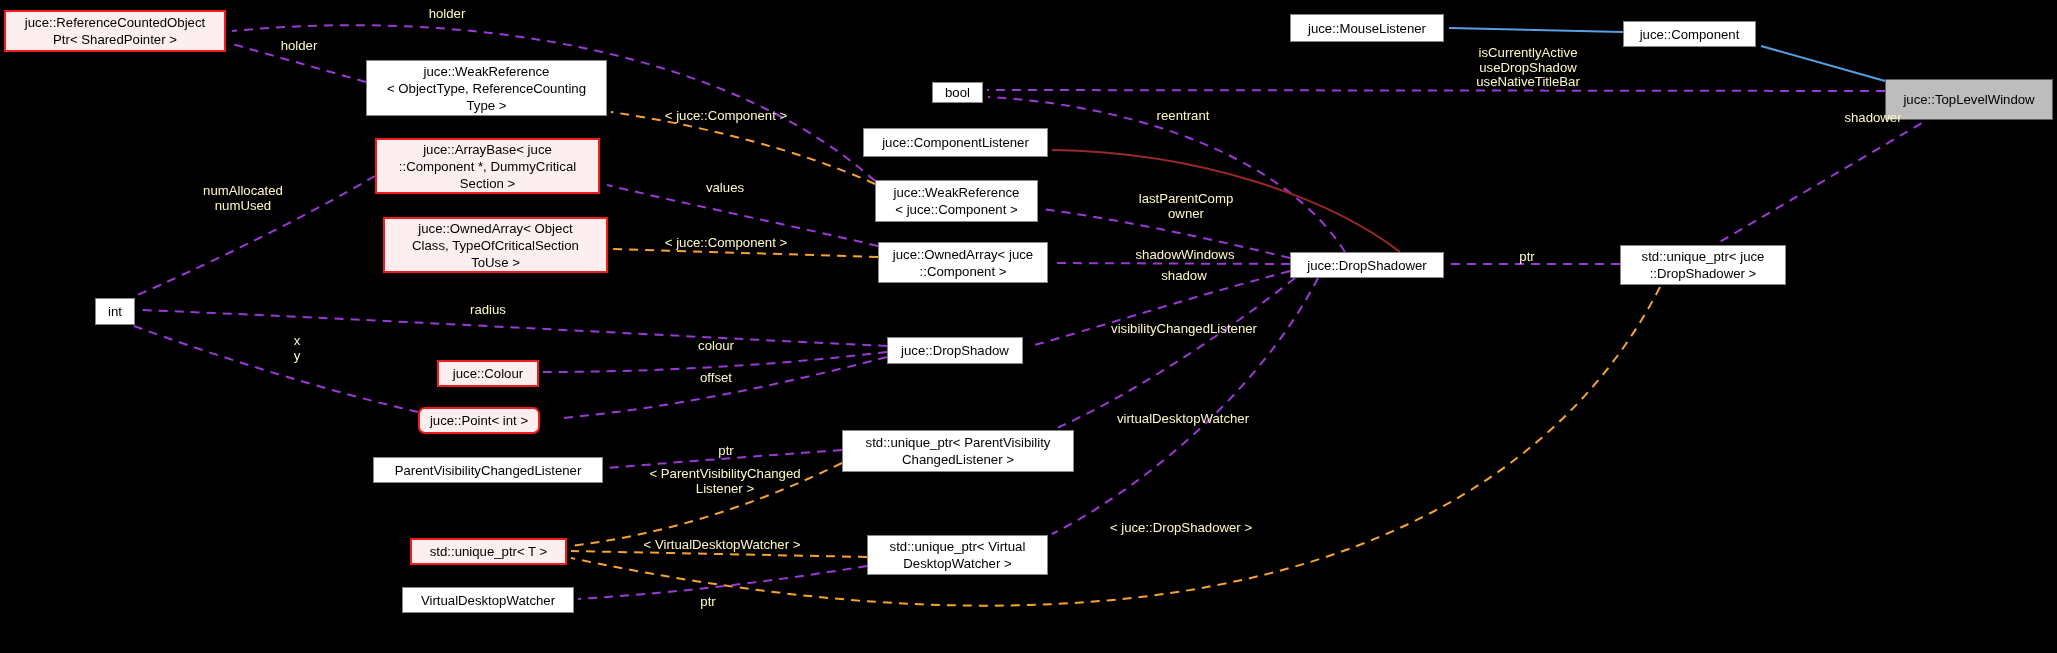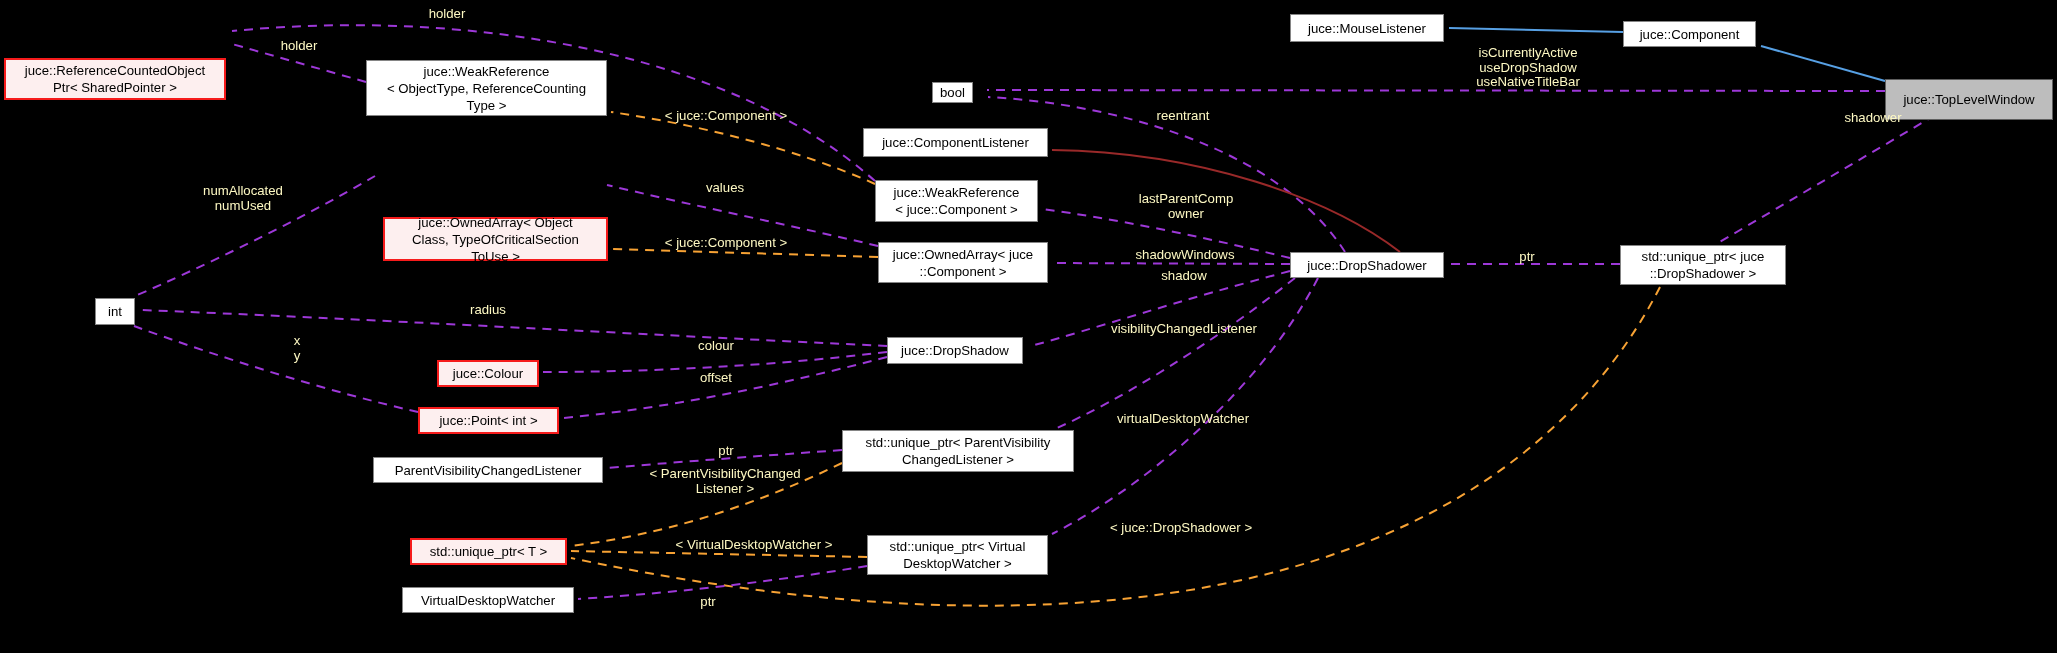--- a/index.html
+++ b/index.html
@@ -61,53 +61,58 @@
     <path class="purple dashed" marker-end="url(#ah-purple)" d="M875 181 C730 52 470 8 232 31"></path>
     <path class="purple dashed" marker-end="url(#ah-purple)" d="M375 176 C300 220 200 268 135 296"></path>
     <path class="purple dashed" marker-end="url(#ah-purple)" d="M878 246 C790 225 690 205 607 185"></path>
     <path class="purple dashed" marker-end="url(#ah-purple)" d="M887 346 C650 335 350 318 140 310"></path>
     <path class="purple dashed" marker-end="url(#ah-purple)" d="M887 352 C770 366 650 372 543 372"></path>
     <path class="purple dashed" marker-end="url(#ah-purple)" d="M887 357 C780 385 670 408 563 418"></path>
     <path class="purple dashed" marker-end="url(#ah-purple)" d="M418 412 C330 392 215 356 134 326"></path>
     <path class="blue" marker-end="url(#ah-blue)" d="M1623 32 L1449 28"></path>
     <path class="blue" marker-end="url(#ah-blue)" d="M1885 81 L1761 46"></path>
   </svg>
-<div class="node red" style="left: 4px; top: 10px; width: 222px; height: 42px; margin-top: 48px;">
+<div class="node red" style="left: 4px; top: 10px; width: 222px; height: 42px;">
       <span>juce::ReferenceCountedObject</span>
       <span>Ptr&lt; SharedPointer &gt;</span>
     </div>
     <div class="node" style="left: 366px; top: 60px; width: 241px; height: 56px;">
       <span>juce::WeakReference</span>
       <span>&lt; ObjectType, ReferenceCounting</span>
       <span>Type &gt;</span>
     </div>
-    <div class="node red" style="left: 383px; top: 217px; width: 225px; height: 44px;">
+    <div class="node red" style="left: 375px; top: 138px; width: 225px; height: 56px;">
+      <span>juce::ArrayBase&lt; juce</span>
+      <span>::Component *, DummyCritical</span>
+      <span>Section &gt;</span>
+    </div>
+    <div class="node red" style="left: 383px; top: 217px; width: 225px; height: 56px;">
       <span>juce::OwnedArray&lt; Object</span>
       <span>Class, TypeOfCriticalSection</span>
       <span>ToUse &gt;</span>
     </div>
     <div class="node" style="left: 95px; top: 298px; width: 40px; height: 27px;">
       <span>int</span>
     </div>
     <div class="node red" style="left: 437px; top: 360px; width: 102px; height: 27px;">
       <span>juce::Colour</span>
     </div>
-    <div class="node red" style="left: 418px; top: 407px; width: 141px; height: 27px;">
+    <div class="node red" style="left: 418px; top: 407px; width: 122px; height: 27px; border-radius: 7px;">
       <span>juce::Point&lt; int &gt;</span>
     </div>
     <div class="node" style="left: 373px; top: 457px; width: 230px; height: 26px;">
       <span>ParentVisibilityChangedListener</span>
     </div>
     <div class="node red" style="left: 410px; top: 538px; width: 157px; height: 27px;">
       <span>std::unique_ptr&lt; T &gt;</span>
     </div>
     <div class="node" style="left: 402px; top: 587px; width: 172px; height: 26px;">
       <span>VirtualDesktopWatcher</span>
     </div>
-    <div class="node" style="left: 932px; top: 82px; width: 41px; height: 21px; justify-content: flex-end;">
+    <div class="node" style="left: 932px; top: 82px; width: 51px; height: 21px; justify-content: flex-end;">
       <span>bool</span>
     </div>
     <div class="node" style="left: 863px; top: 128px; width: 185px; height: 29px;">
       <span>juce::ComponentListener</span>
     </div>
     <div class="node" style="left: 875px; top: 180px; width: 163px; height: 42px;">
       <span>juce::WeakReference</span>
       <span>&lt; juce::Component &gt;</span>
     </div>
     <div class="node" style="left: 878px; top: 242px; width: 170px; height: 41px;">
@@ -149,21 +154,21 @@
     <div class="elabel" style="left: 243px; top: 198px;">numAllocated
 numUsed</div>
     <div class="elabel" style="left: 488px; top: 310px;">radius</div>
     <div class="elabel" style="left: 297px; top: 348px;">x
 y</div>
     <div class="elabel" style="left: 716px; top: 346px;">colour</div>
     <div class="elabel" style="left: 716px; top: 378px;">offset</div>
     <div class="elabel" style="left: 726px; top: 451px;">ptr</div>
     <div class="elabel" style="left: 725px; top: 481px;">&lt; ParentVisibilityChanged
 Listener &gt;</div>
-    <div class="elabel" style="left: 722px; top: 545px; margin-left: 32px;">&lt; VirtualDesktopWatcher &gt;</div>
+    <div class="elabel" style="left: 722px; top: 545px;">&lt; VirtualDesktopWatcher &gt;</div>
     <div class="elabel" style="left: 708px; top: 602px;">ptr</div>
     <div class="elabel" style="left: 1183px; top: 116px;">reentrant</div>
     <div class="elabel" style="left: 1186px; top: 206px;">lastParentComp
 owner</div>
     <div class="elabel" style="left: 1185px; top: 255px;">shadowWindows</div>
     <div class="elabel" style="left: 1184px; top: 276px;">shadow</div>
     <div class="elabel" style="left: 1184px; top: 329px;">visibilityChangedListener</div>
     <div class="elabel" style="left: 1183px; top: 419px;">virtualDesktopWatcher</div>
     <div class="elabel" style="left: 1181px; top: 528px;">&lt; juce::DropShadower &gt;</div>
     <div class="elabel" style="left: 1527px; top: 257px;">ptr</div>

